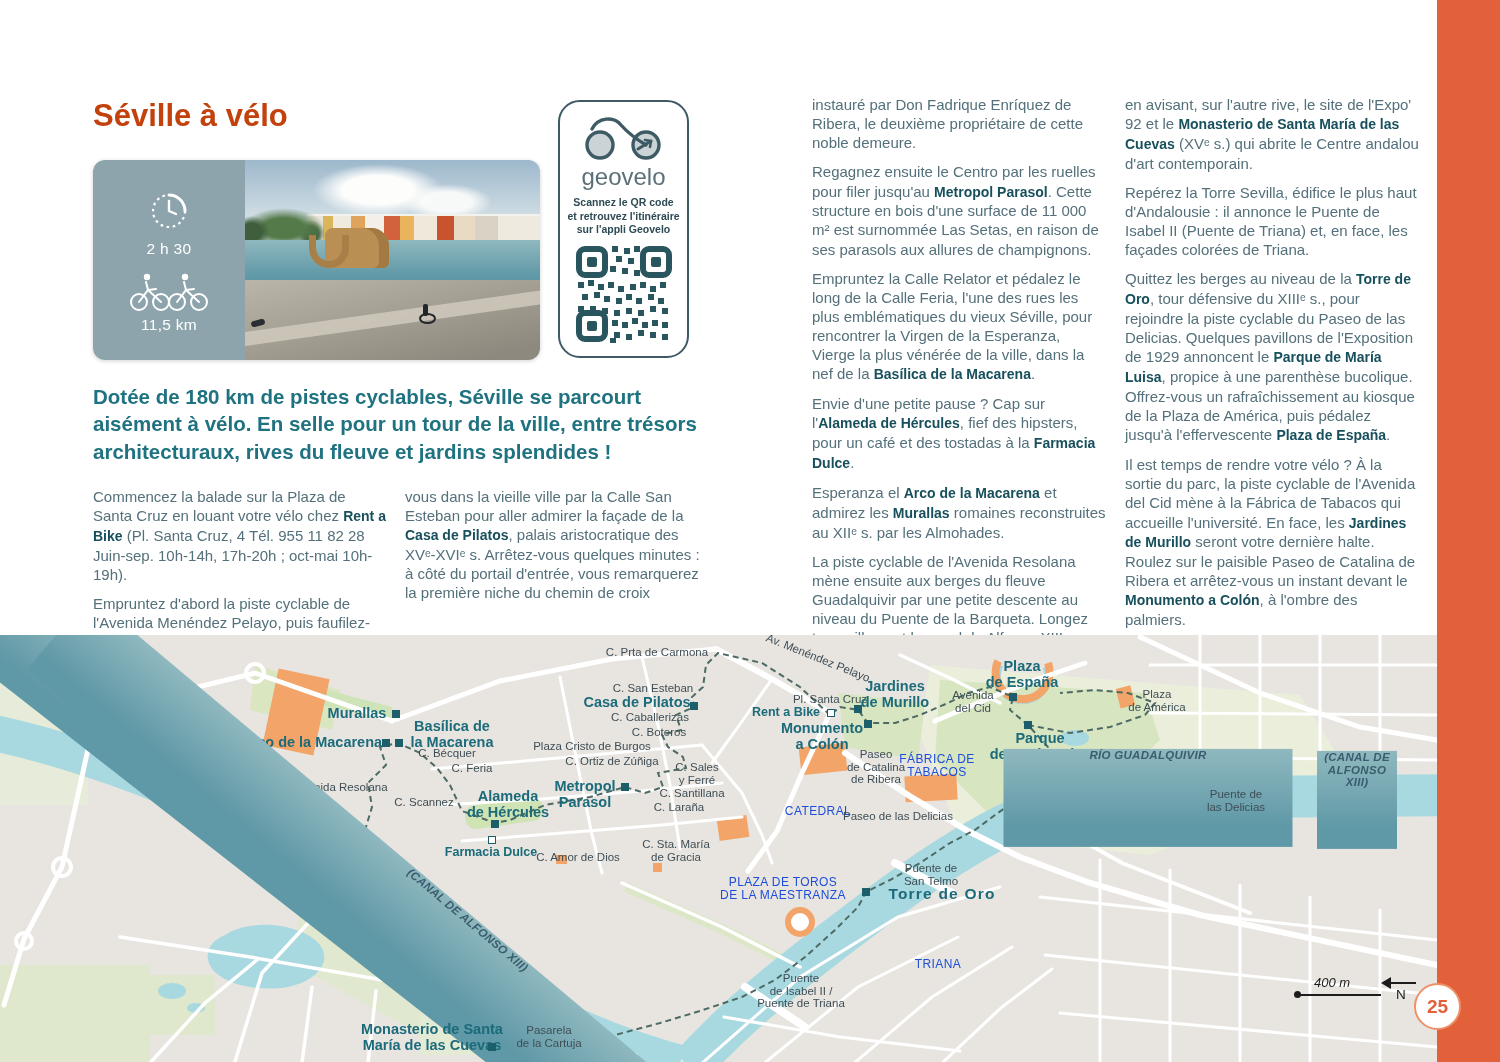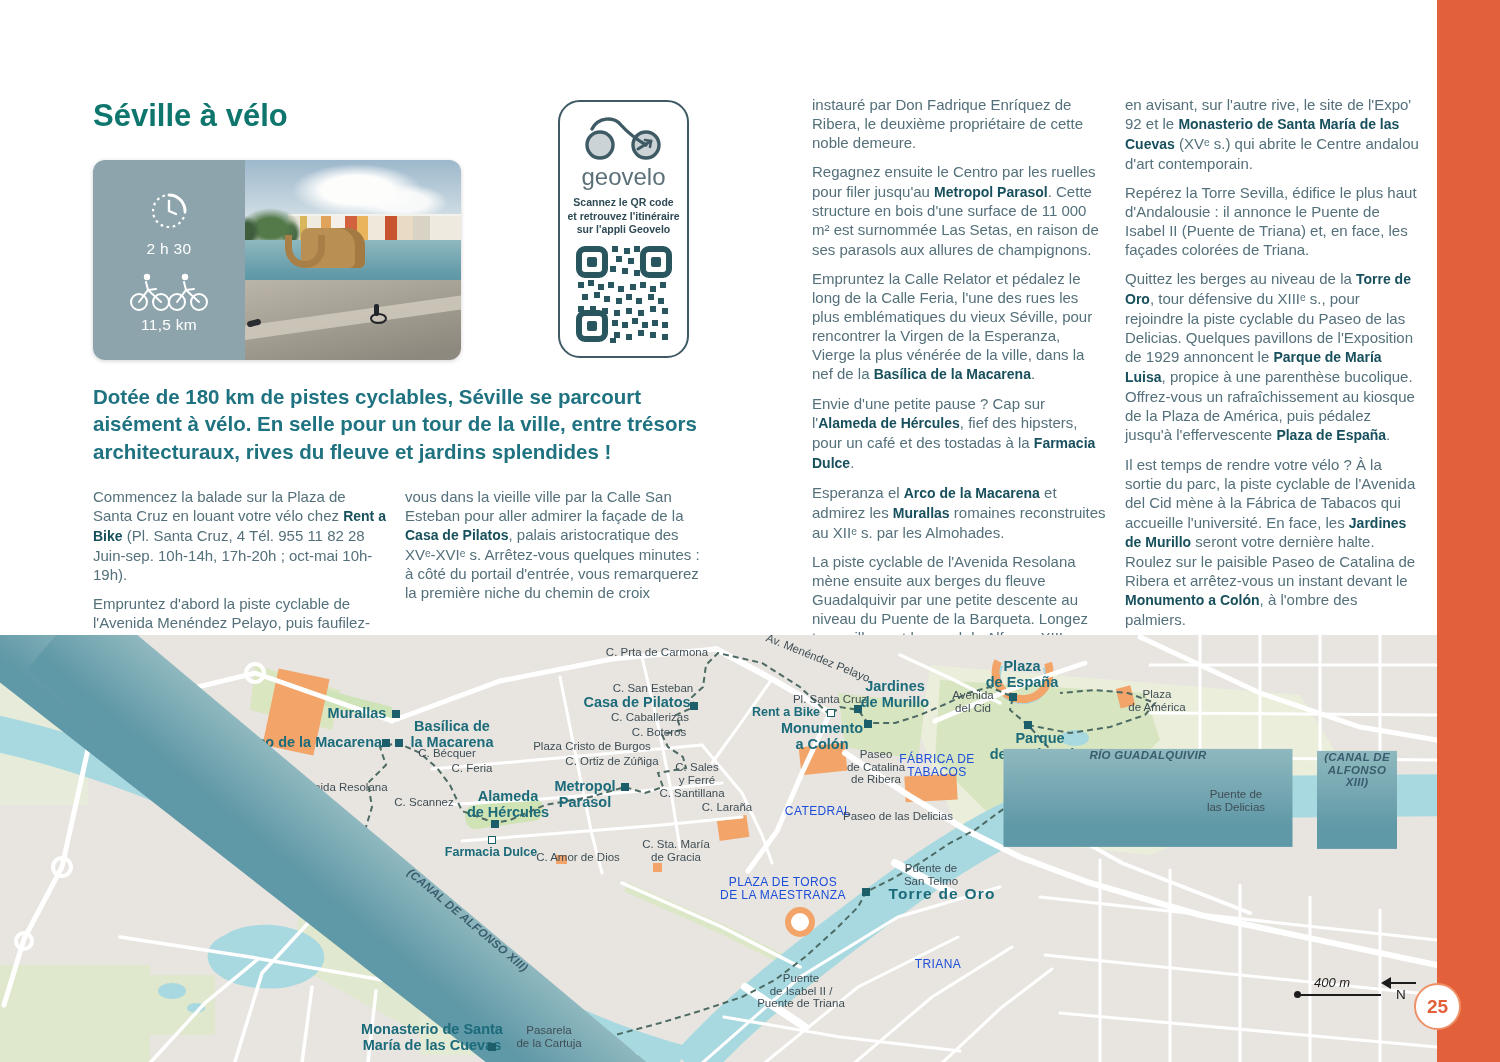--- a/index.html
+++ b/index.html
@@ -1,23 +1,23 @@
 <!DOCTYPE html>
 <html><head>
 <meta charset="utf-8">
 <style>
   html,body{margin:0;padding:0;background:#fff;}
   .page{position:relative;width:1500px;height:1062px;background:#fff;overflow:hidden;
         font-family:"Liberation Sans",sans-serif;}
   .stripe{position:absolute;left:1437px;top:0;width:63px;height:1062px;background:#e2603a;}
 
-  .title{position:absolute;left:93px;top:98px;font-size:31px;font-weight:bold;color:#0f766e;}
+  .title{position:absolute;left:93px;top:98px;font-size:31px;font-weight:bold;color:#c2410c;}
 
   
-  .photo-card{position:absolute;left:93px;top:160px;width:368px;height:200px;border-radius:12px;
+  .photo-card{position:absolute;left:93px;top:160px;width:447px;height:200px;border-radius:12px;
               overflow:hidden;box-shadow:0 1px 4px rgba(0,0,0,.18);}
   .stats{position:absolute;left:0;top:0;width:152px;height:100%;background:#8da4ac;z-index:2;
          display:flex;flex-direction:column;align-items:center;justify-content:center;gap:4px;color:#fff;}
   .stat-value{font-size:15.5px;letter-spacing:.3px;}
   .photo{position:absolute;left:140px;right:0;top:0;bottom:0;background:#cfdde4;}
   .sky{position:absolute;left:0;right:0;top:0;height:46%;background:linear-gradient(#9db8cc,#d7e2e7 70%,#e9eef0);}
   .cloud{position:absolute;background:radial-gradient(closest-side,#fdfdfc 55%,rgba(255,255,255,0));border-radius:50%;}
   .c1{left:26%;top:2%;width:130px;height:52px;}
   .c2{left:55%;top:12%;width:90px;height:36px;opacity:.9;}
   .city{position:absolute;left:24%;right:0;top:27%;height:15%;
@@ -340,21 +340,21 @@
         <div class="ml street" style="left: 341px; top: 152px;">Avenida Resolana</div>
         <div class="ml street" style="left: 424px; top: 167px;">C. Scannez</div>
         <div class="ml poi" style="left: 508px; top: 170px;">Alameda
 de Hércules</div>
         <div class="ml poi-sm" style="left: 491px; top: 218px;">Farmacia Dulce</div>
         <div class="ml poi" style="left: 585px; top: 160px;">Metropol
 Parasol</div>
         <div class="ml street" style="left: 578px; top: 222px;">C. Amor de Dios</div>
         <div class="ml street" style="left: 676px; top: 216px;">C. Sta. María
 de Gracia</div>
-        <div class="ml street" style="left: 679px; top: 172px; margin-left: 48px;">C. Laraña</div>
+        <div class="ml street" style="left: 679px; top: 172px;">C. Laraña</div>
         <div class="ml street" style="left: 692px; top: 158px;">C. Santillana</div>
         <div class="ml street" style="left: 697px; top: 139px;">C. Sales
 y Ferré</div>
         <div class="ml street" style="left: 612px; top: 126px;">C. Ortiz de Zúñiga</div>
         <div class="ml street" style="left: 592px; top: 111px;">Plaza Cristo de Burgos</div>
         <div class="ml street" style="left: 659px; top: 97px;">C. Boteros</div>
         <div class="ml street" style="left: 650px; top: 82px;">C. Caballerizas</div>
         <div class="ml poi" style="left: 637px; top: 68px;">Casa de Pilatos</div>
         <div class="ml street" style="left: 653px; top: 53px;">C. San Esteban</div>
         <div class="ml street" style="left: 657px; top: 17px;">C. Prta de Carmona</div>

